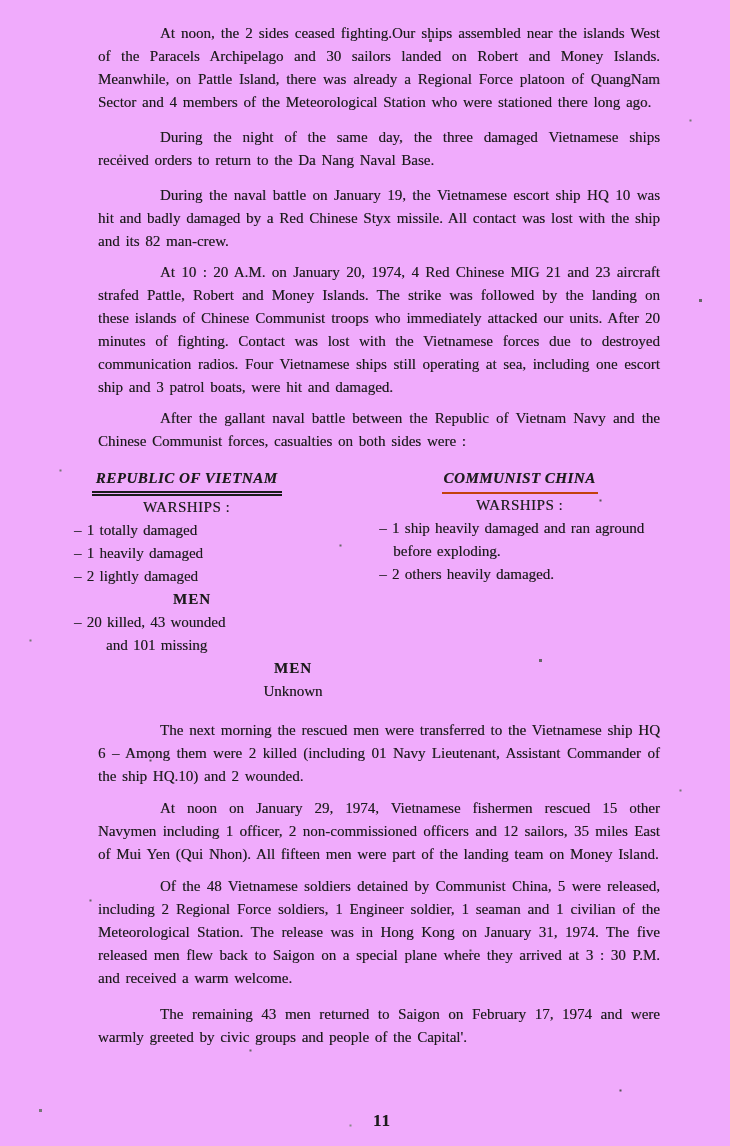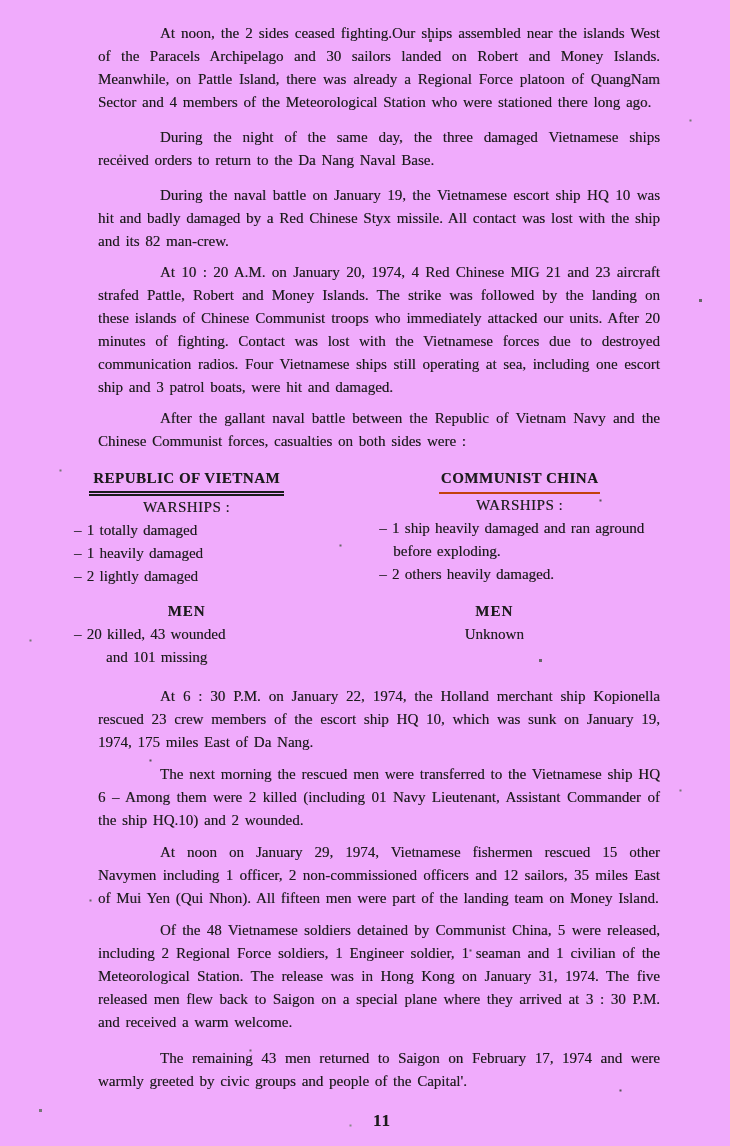--- a/index.html
+++ b/index.html
@@ -27,40 +27,40 @@
   .para.mb8  { margin-bottom: 8px; }
   .para.mb6  { margin-bottom: 12px; }
   .para.mb2  { margin-bottom: 8px; }
   .para.mb9  { margin-bottom: 9px; }
   .para.mb13 { margin-bottom: 13px; }
 
   .casualties { margin-top: 14px; margin-bottom: 16px; }
   .cas-row { display: flex; align-items: flex-start; }
   .cas-col.left  { width: 236px; margin-left: -24px; }
   .cas-col.right { width: 294px; margin-left: 80px; }
-  .cas-header { text-align: center; font-weight: bold; letter-spacing: 0.5px; }
+  .cas-header { text-align: center; font-weight: bold; letter-spacing: 0.5px; font-style: italic; }
   .u-double {
     display: inline-block;
     border-bottom: 5px double #1b1b1b;
     padding: 0 4px 1px 4px;
   }
   .u-single {
     display: inline-block;
     border-bottom: 2px solid #c2410c;
     padding: 0 2px 2px 2px;
   }
   .cas-sub { text-align: center; font-weight: normal; letter-spacing: 0.5px; }
   .cas-item {
     padding-left: 14px;
     text-indent: -14px;
     text-align: left;
     word-spacing: 1.5px;
   }
   .cas-item.cont { padding-left: 32px; text-indent: 0; }
-  .men-row { margin-top: 12px; }
+  .men-row { margin-top: 0; flex-direction: column; }
   .cas-men-header { text-align: center; font-weight: bold; letter-spacing: 1px; }
   .men-right-inner { width: 230px; text-align: center; }
   .first-bottom { margin-top: 16px; }
 
   .page-number {
     position: absolute;
     left: 0; right: 0;
     bottom: 14px;
     text-align: center;
     font-weight: bold;
@@ -120,20 +120,19 @@
       </div>
       <div class="cas-col right">
         <div class="men-right-inner">
           <div class="cas-men-header">MEN</div>
           <div>Unknown</div>
         </div>
       </div>
     </div>
   </section>
 
-  <p class="para mb9 first-bottom">At 6 : 30 P.M. on January 22, 1974, the Holland merchant ship Kopionella rescued 23 crew members of the escort ship HQ 10, which was sunk on January 19, 1974, 175 miles East of Da Nang.</p>
   <p class="para mb9">The next morning the rescued men were transferred to the Vietnamese ship HQ 6 – Among them were 2 killed (including 01 Navy Lieutenant, Assistant Commander of the ship HQ.10) and 2 wounded.</p>
   <p class="para mb9">At noon on January 29, 1974, Vietnamese fishermen rescued 15 other Navymen including 1 officer, 2 non-commissioned officers and 12 sailors, 35 miles East of Mui Yen (Qui Nhon). All fifteen men were part of the landing team on Money Island.</p>
   <p class="para mb13">Of the 48 Vietnamese soldiers detained by Communist China, 5 were released, including 2 Regional Force soldiers, 1 Engineer soldier, 1 seaman and 1 civilian of the Meteorological Station. The release was in Hong Kong on January 31, 1974. The five released men flew back to Saigon on a special plane where they arrived at 3 : 30 P.M. and received a warm welcome.</p>
   <p class="para">The remaining 43 men returned to Saigon on February 17, 1974 and were warmly greeted by civic groups and people of the Capital'.</p>
 
   <div class="page-number">11</div>
 </div>
 
 </body></html>

